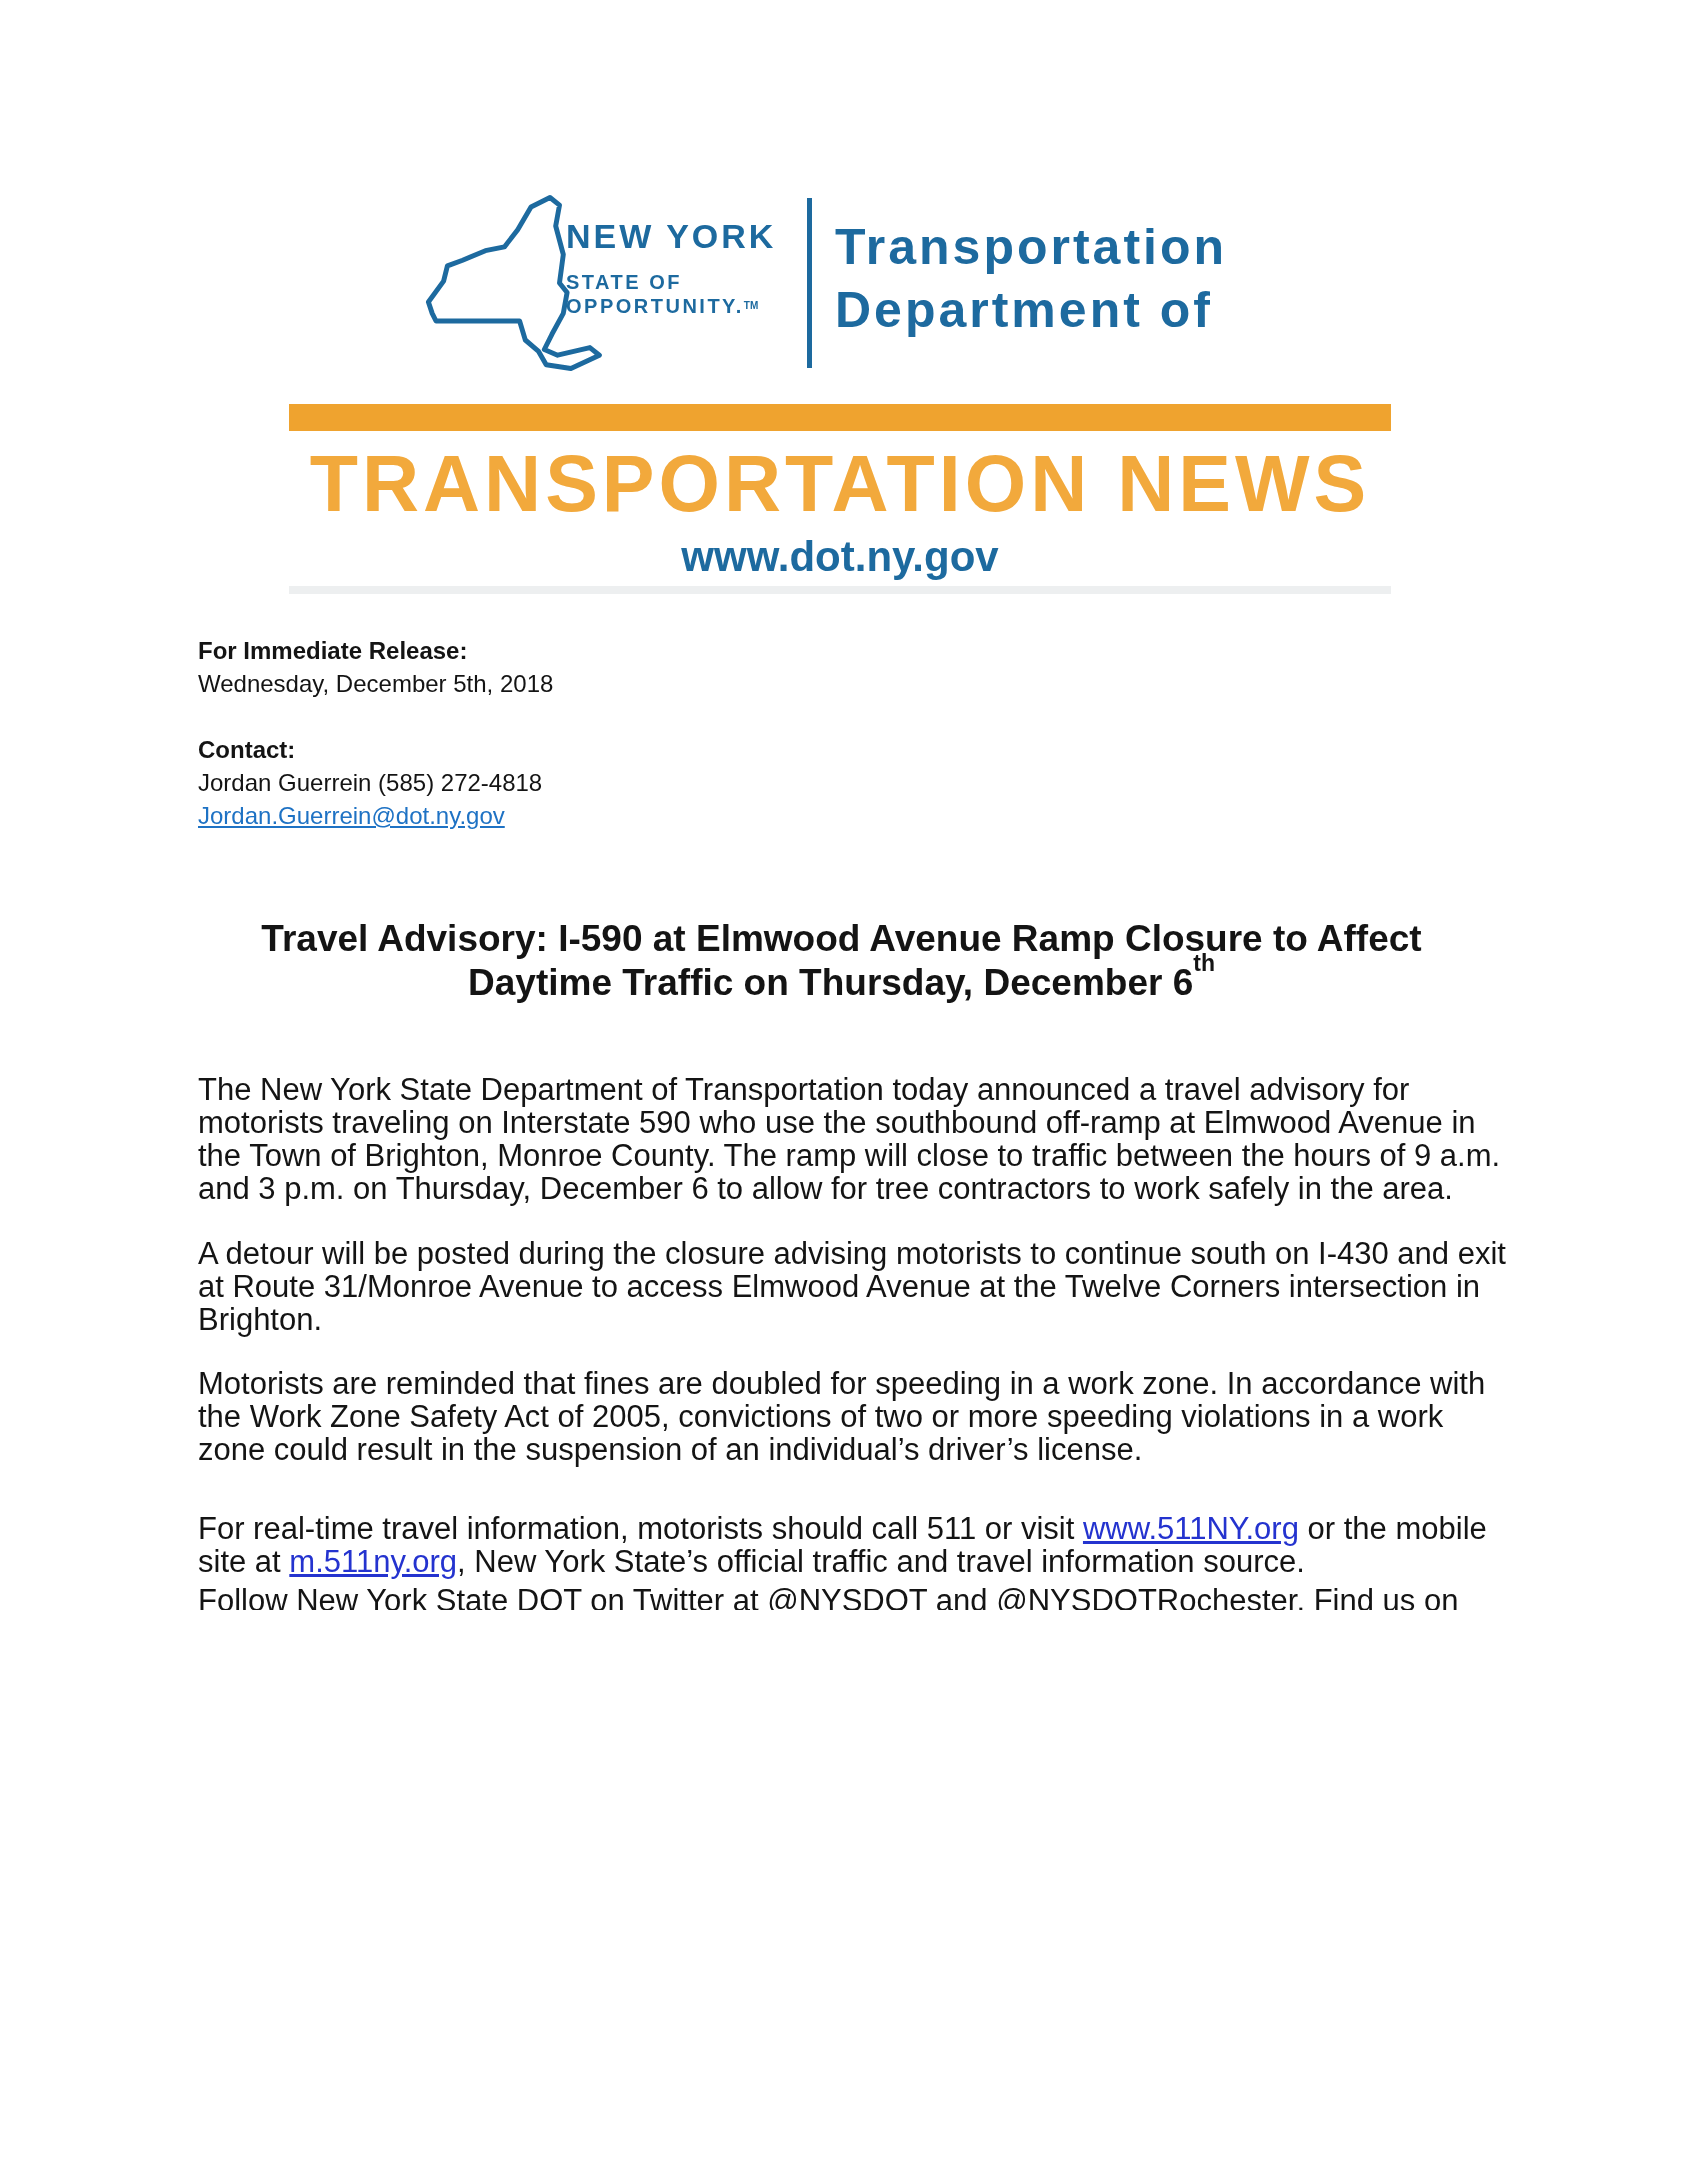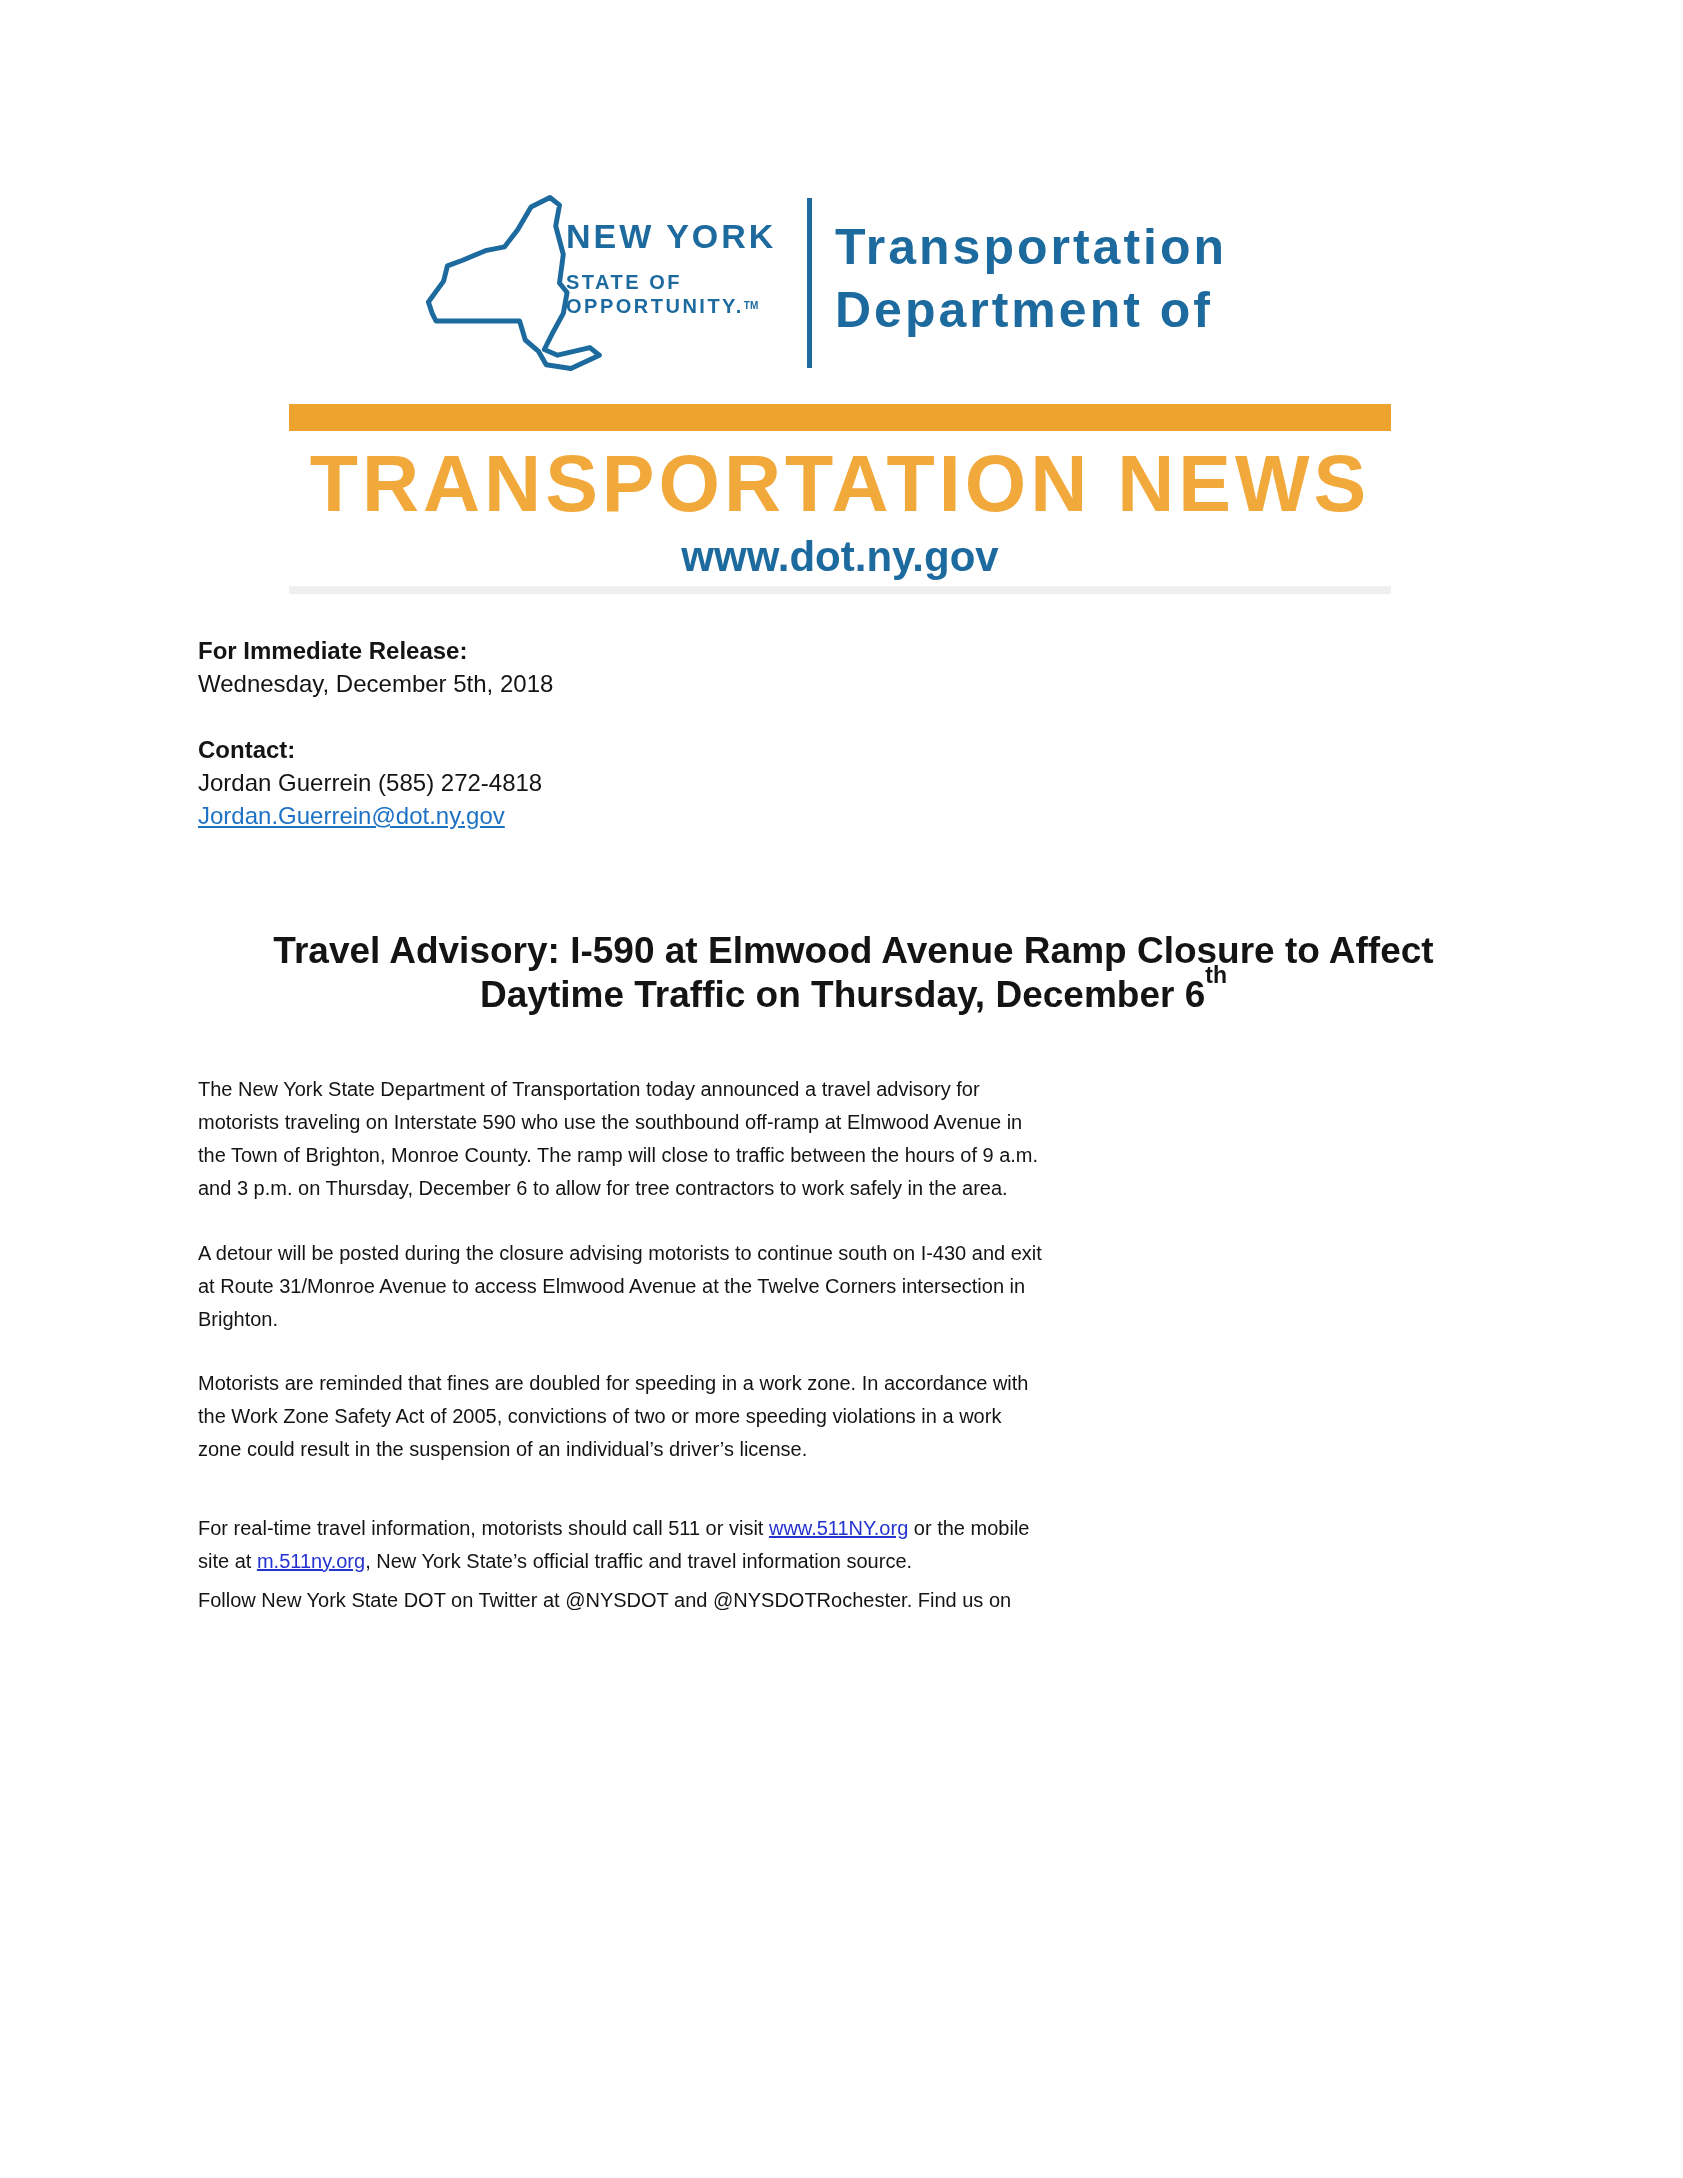--- a/index.html
+++ b/index.html
@@ -24,24 +24,24 @@
   .banner-title{position:absolute;left:0;top:263px;width:1102px;text-align:center;
         color:var(--banner-orange,#f2a93c);font-size:79px;font-weight:bold;letter-spacing:4px;line-height:85px;white-space:nowrap;}
   .site-url{position:absolute;left:0;top:356px;width:1102px;text-align:center;
         color:var(--brand-blue,#1d6a9f);font-size:42px;font-weight:bold;line-height:46px;}
   .scan-edge{position:absolute;left:0;top:408px;width:1102px;height:8px;background:#edeff0;}
   
   .release-info{position:absolute;left:198px;top:634px;font-size:24px;line-height:33px;}
   .release-info .row{white-space:nowrap;}
   .bold{font-weight:bold;}
   .gap{height:33px;}
-  .title{position:absolute;left:198px;top:917px;width:1287px;margin:12px;text-align:center;
+  .title{position:absolute;left:198px;top:917px;width:1287px;margin:0;text-align:center;
          font-size:37px;font-weight:bold;line-height:44px;color:#141414;}
   .title .line{display:block;white-space:nowrap;}
-  .para{position:absolute;left:198px;width:1297px;margin:0;font-size:20px;line-height:33px;}
+  .para{position:absolute;left:198px;width:1297px;margin:0;font-size:31px;line-height:33px;}
   .para .line{display:block;white-space:nowrap;}
   .p1{top:1073px;} .p2{top:1237px;} .p3{top:1367px;} .p4{top:1512px;} .p5{top:1584px;}
   sup.th{font-size:23px;line-height:0;position:relative;top:-0.45em;font-weight:bold;}
   a.link{color:var(--link-blue,#2433cf);text-decoration:underline;cursor:pointer;}
   a.link.email{color:var(--email-link-blue,#1e72c4);}
   .end-mark{position:absolute;left:198px;top:1662px;width:1287px;text-align:center;
             font-size:29px;font-weight:bold;line-height:33px;}
 </style>
 </head>
 <body>

